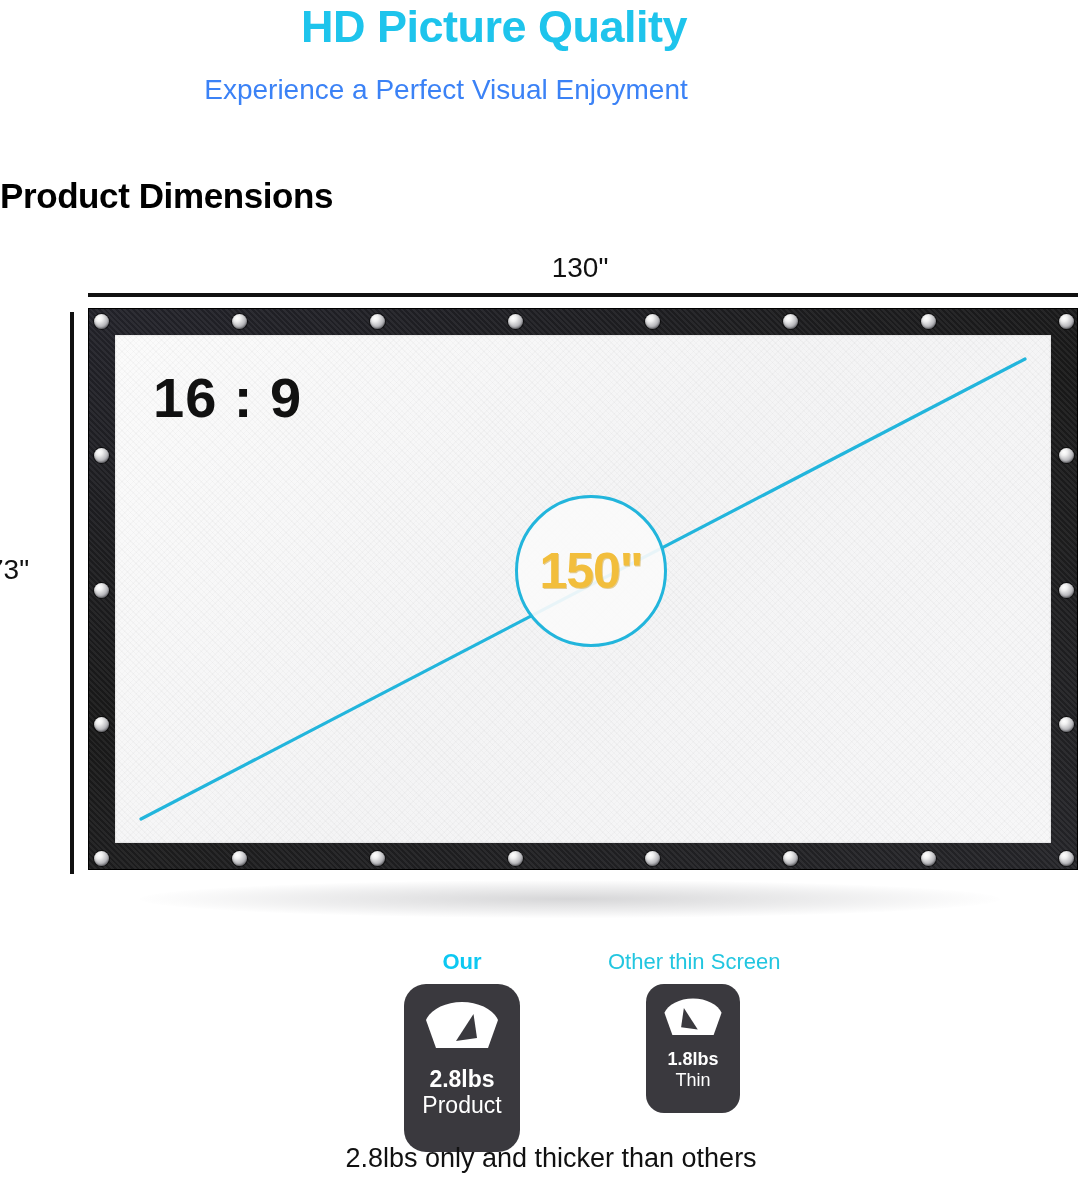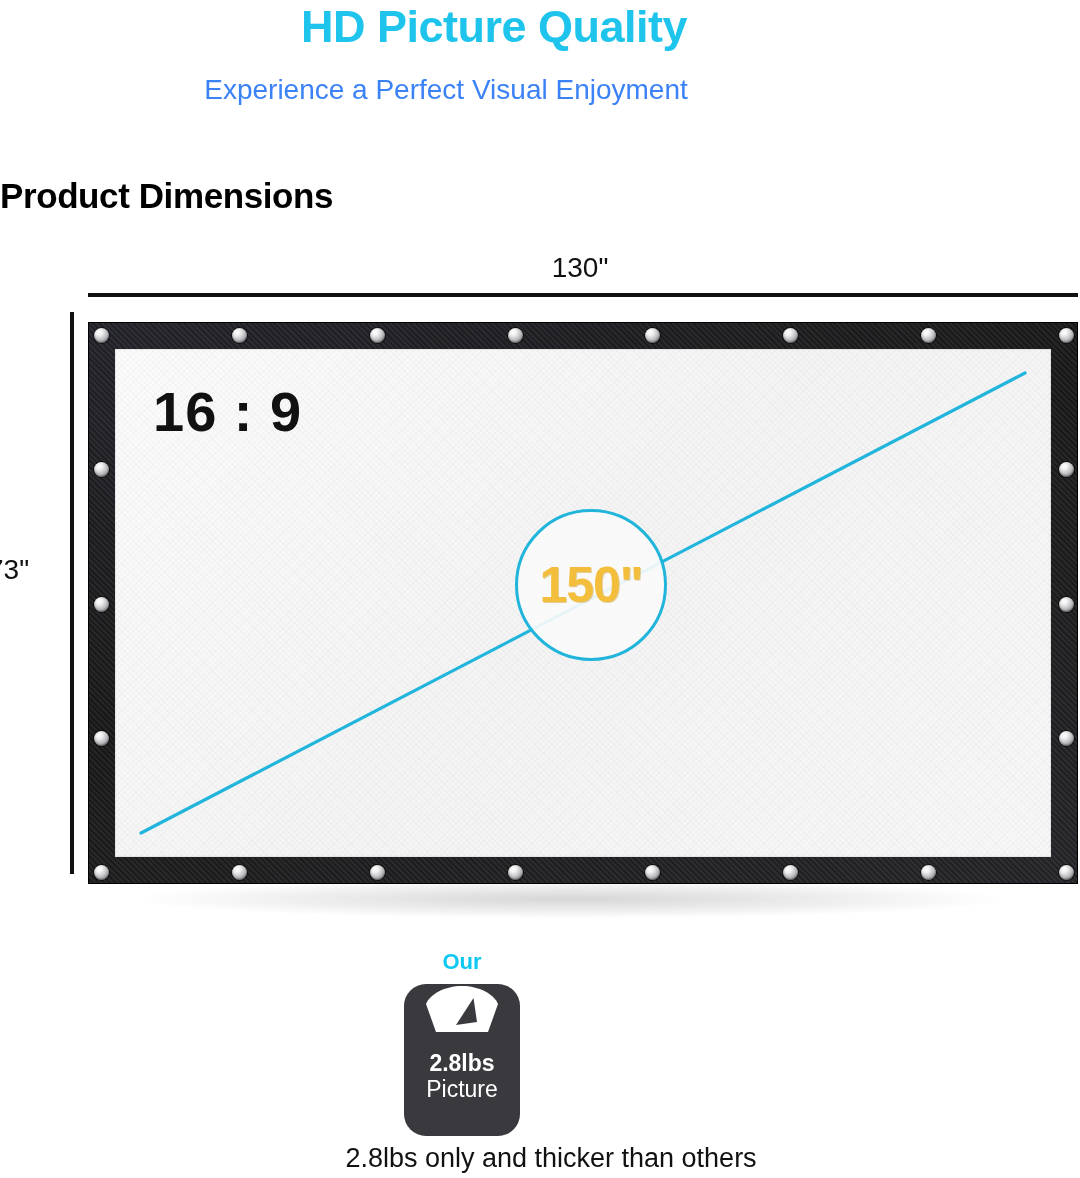--- a/index.html
+++ b/index.html
@@ -100,21 +100,21 @@
     height: 38px;
     border-radius: 50%;
     background: radial-gradient(ellipse at center,
                 rgba(120,120,125,0.30) 0%,
                 rgba(140,140,145,0.14) 45%,
                 rgba(255,255,255,0) 72%);
   }
   #screen {
     position: absolute;
     left: 88px;
-    top: 322px;
+    top: 308px;
     width: 990px;
     height: 562px;
     box-sizing: border-box;
     background:
       repeating-linear-gradient(45deg,
         rgba(255,255,255,0.05) 0px,
         rgba(255,255,255,0.05) 2px,
         rgba(0,0,0,0.05) 2px,
         rgba(0,0,0,0.05) 4px),
       linear-gradient(160deg, #23232a 0%, #191919 45%, #252529 100%);
@@ -224,21 +224,21 @@
     background: #3A393E;
     color: #ffffff;
     display: flex;
     flex-direction: column;
     align-items: center;
   }
   #card-ours {
     width: 116px;
     height: 152px;
     border-radius: 22px;
-    padding-top: 0;
+    padding-top: 16px;
   }
   #card-other {
     width: 94px;
     height: 116px;
     border-radius: 18px;
     padding-top: 13px;
   }
 
   .scale-icon { display: block; }
 
@@ -320,20 +320,31 @@
 <div id="compare">
 
   <div class="cmp-col" id="cmp-ours">
     <div class="cmp-title">Our</div>
     <div class="cmp-card" id="card-ours">
       <svg class="scale-icon" width="80" height="58" viewBox="0 0 80 58">
         <path d="M40 2 C 57 2, 72 10, 76 20 L 66 48 L 14 48 L 4 20 C 8 10, 23 2, 40 2 Z" fill="#ffffff"></path>
         <path d="M51.5 14 L 55 38 L 34 41 Z" fill="#3A393E"></path>
       </svg>
       <div class="cmp-weight">2.8lbs</div>
-      <div class="cmp-sub">Picture</div>
+      <div class="cmp-sub">Product</div>
     </div>
   </div>
 
+  <div class="cmp-col" id="cmp-other">
+    <div class="cmp-title">Other thin Screen</div>
+    <div class="cmp-card" id="card-other">
+      <svg class="scale-icon" width="64" height="46" viewBox="0 0 80 58">
+        <path d="M40 2 C 57 2, 72 10, 76 20 L 66 48 L 14 48 L 4 20 C 8 10, 23 2, 40 2 Z" fill="#ffffff"></path>
+        <path d="M28.5 14 L 25 38 L 46 41 Z" fill="#3A393E"></path>
+      </svg>
+      <div class="cmp-weight">1.8lbs</div>
+      <div class="cmp-sub">Thin</div>
+    </div>
+  </div>
 
 </div>
 
 <div id="cmp-caption">2.8lbs only and thicker than others</div>
 
 </body></html>

